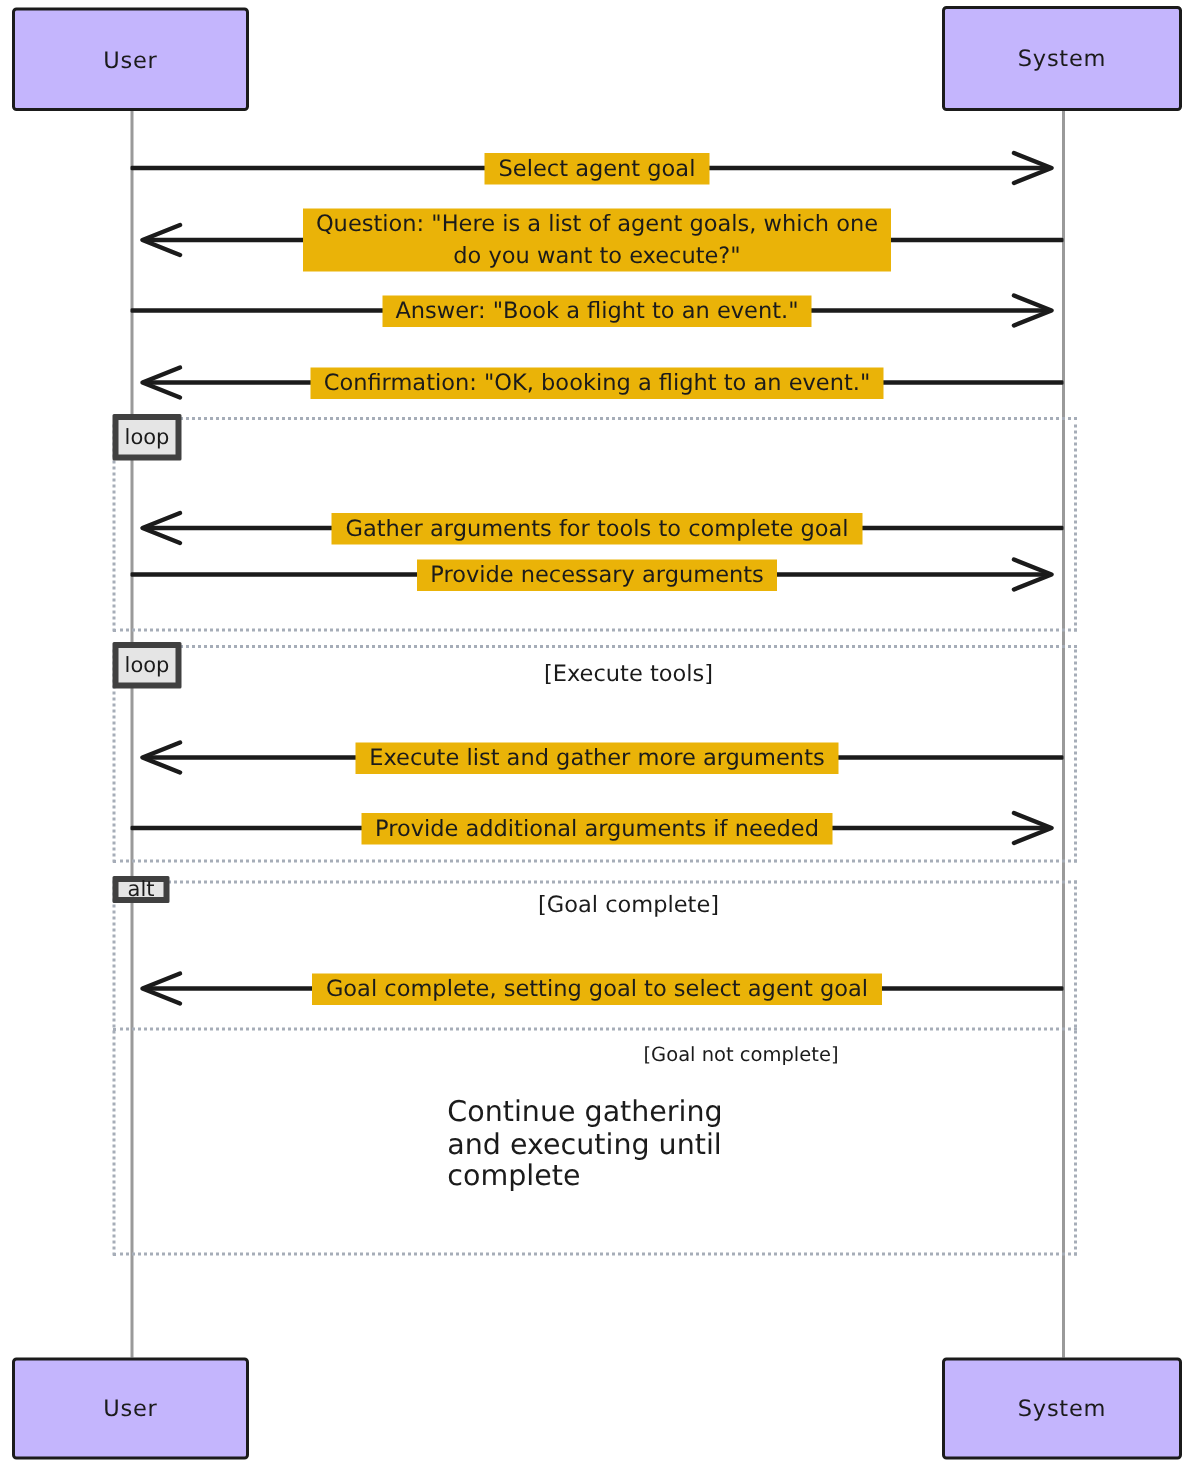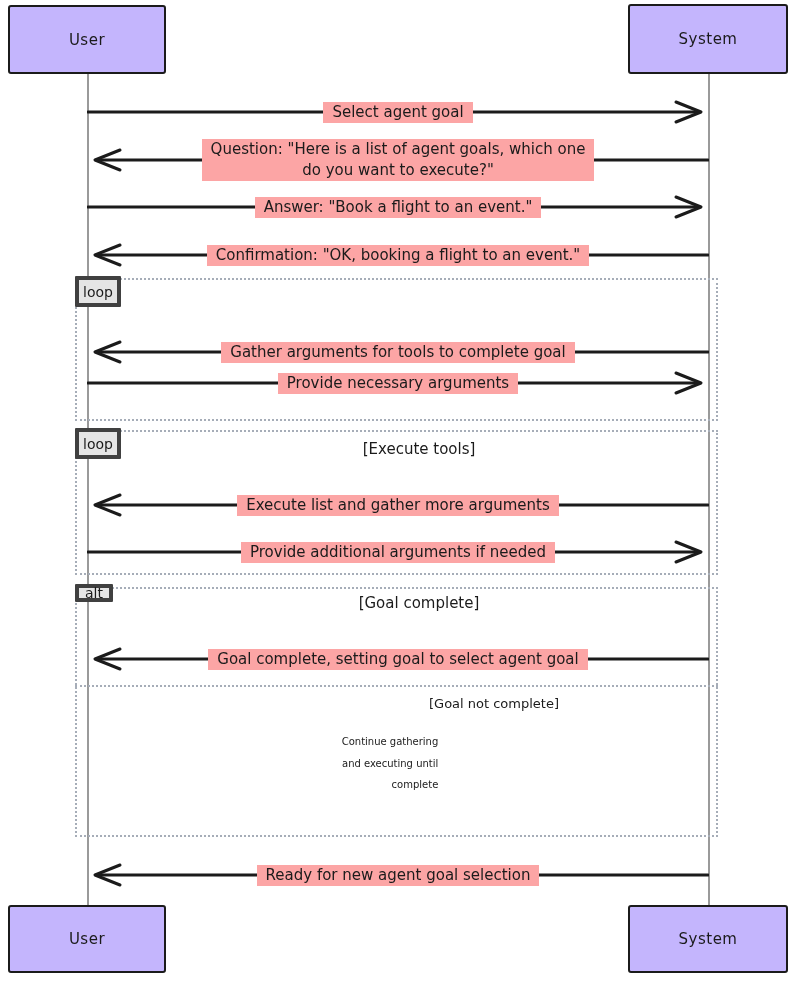--- a/index.html
+++ b/index.html
@@ -23,31 +23,31 @@
     display:flex;align-items:center;justify-content:center;
     font-size:14px;z-index:4;border-radius:1px;
   }
   .frame-title{
     position:absolute;text-align:center;font-size:15px;z-index:2;
     background:transparent;
   }
   .frame-divider{position:absolute;border-top:2px dotted #a6adb8;height:0;z-index:1;}
   .else-title{position:absolute;font-size:13px;transform:translateX(-50%);white-space:nowrap;z-index:2;}
   .note-text{
-    position:absolute;font-size:10px;line-height:21.5px;text-align:right;
+    position:absolute;font-size:19px;line-height:21.5px;text-align:left;
     transform:translateX(-50%);white-space:pre-line;z-index:2;
   }
   
   .msg{
     position:absolute;left:87px;width:622px;
     display:flex;align-items:center;justify-content:center;z-index:2;
   }
   .msg svg{position:absolute;left:0;top:50%;margin-top:-14px;}
   .msg-label{
-    position:relative;z-index:2;background:#fca5a5;padding:0 9px;
+    position:relative;z-index:2;background:#eab308;padding:0 9px;
     font-size:15px;text-align:center;white-space:pre-line;line-height:21px;
   }
   .stroke{stroke:#1b1b1b;stroke-width:3;fill:none;stroke-linecap:round;stroke-linejoin:round;}
 </style>
 </head>
 <body>
 
 <div class="canvas">
 
   <div class="lifeline" style="left:87px;top:74px;height:831px;"></div>
@@ -148,27 +148,20 @@
   </div>
 
   <div class="msg" style="top:645px;height:28px;">
     <svg width="622" height="28">
       <line class="stroke" x1="11" y1="14" x2="621" y2="14"></line>
         <polyline class="stroke" points="33,4 8,14 33,24"></polyline>
     </svg>
     <span class="msg-label">Goal complete, setting goal to select agent goal</span>
   </div>
 
-  <div class="msg" style="top:861px;height:28px;">
-    <svg width="622" height="28">
-      <line class="stroke" x1="11" y1="14" x2="621" y2="14"></line>
-        <polyline class="stroke" points="33,4 8,14 33,24"></polyline>
-    </svg>
-    <span class="msg-label">Ready for new agent goal selection</span>
-  </div>
 
   <div class="actor" style="left:8px;top:905px;width:158px;height:68px;">
     <span>User</span>
   </div>
   <div class="actor" style="left:628px;top:905px;width:160px;height:68px;">
     <span>System</span>
   </div>
 
 </div>
 

